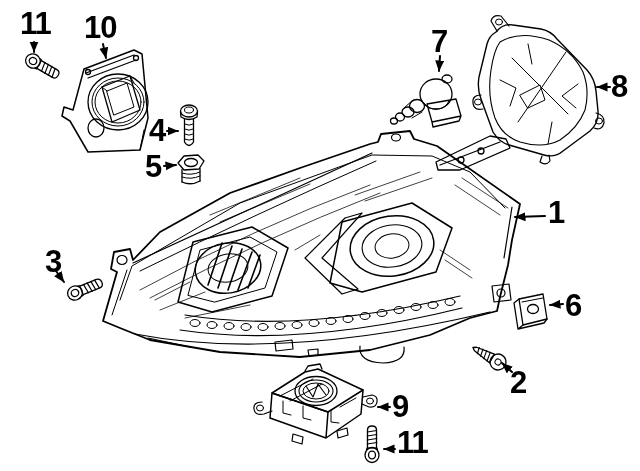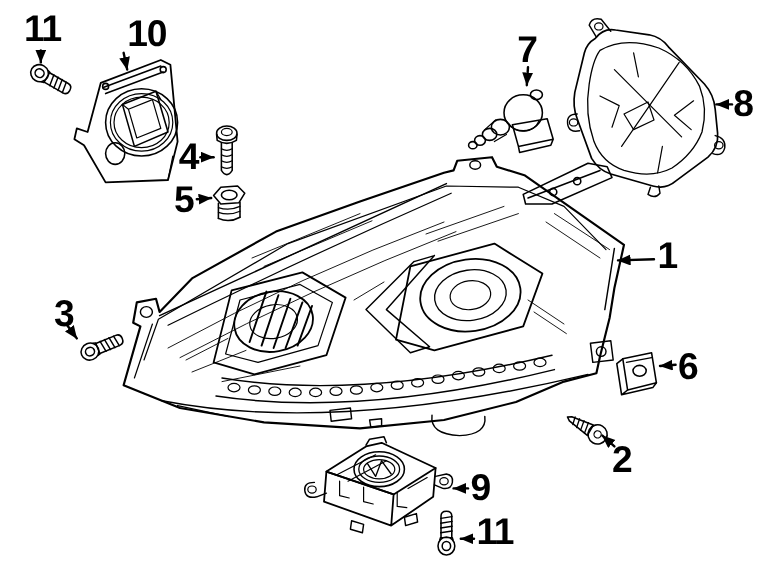--- a/index.html
+++ b/index.html
@@ -3,21 +3,21 @@
 <meta charset="utf-8">
 <style>
   html,body{margin:0;padding:0;background:#fff;}
   .stage{position:relative;width:640px;height:471px;background:#ffffff;overflow:hidden;
          font-family:"Liberation Sans",sans-serif;}
   .stage svg{position:absolute;left:0;top:0;}
   .callout{position:absolute;color:#000;font:700 31px/1 "Liberation Sans",sans-serif;
            letter-spacing:-1px;user-select:none;white-space:nowrap;}
   
   .c0{left:20px;top:8px;}    
-  .c1{left:106px;top:12px;}   
+  .c1{left:84px;top:12px;}   
   .c2{left:149px;top:115px;} 
   .c3{left:145px;top:151px;} 
   .c4{left:431px;top:26px;}  
   .c5{left:611px;top:71px;}  
   .c6{left:548px;top:197px;} 
   .c7{left:565px;top:290px;} 
   .c8{left:510px;top:367px;} 
   .c9{left:392px;top:391px;} 
   .c10{left:397px;top:427px;}
   .c11{left:45px;top:246px;} 

